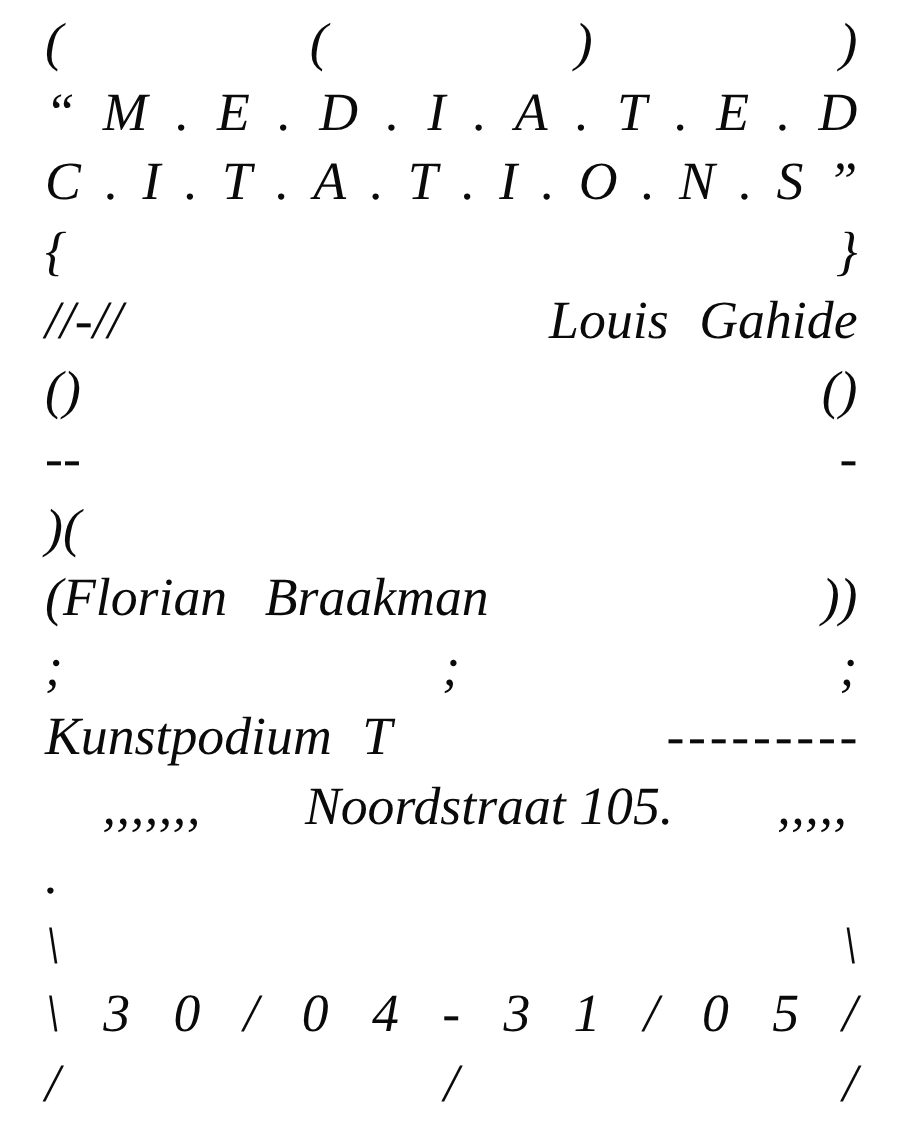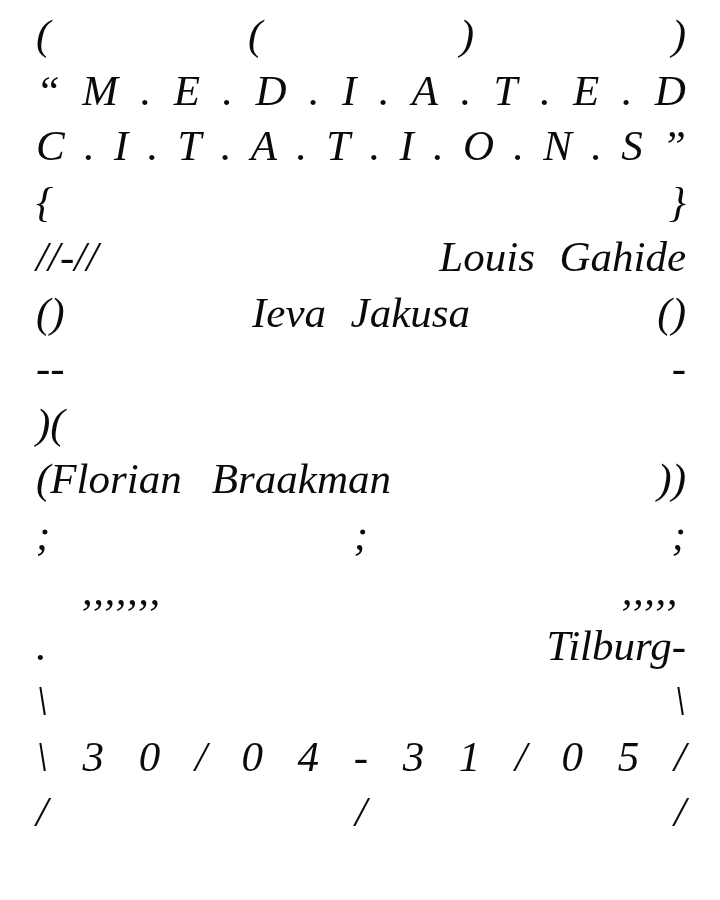--- a/index.html
+++ b/index.html
@@ -97,21 +97,20 @@
     <span>}</span>
   </div>
 
   <div class="line">
     <span>//-//</span>
     <span class="ws">Louis Gahide</span>
   </div>
 
   <div class="line">
     <span>()</span>
-    <span class="ws">Ieva Jakusa</span>
     <span>()</span>
   </div>
 
   <div class="line uneven">
     <span>--</span>
     <span class="sp-small"></span>
     <span class="sp-large"></span>
     <span>-</span>
   </div>
 
@@ -123,29 +122,33 @@
     <span class="ws2">(Florian Braakman</span>
     <span>))</span>
   </div>
 
   <div class="line">
     <span>;</span>
     <span>;</span>
     <span>;</span>
   </div>
 
+  <div class="line">
+    <span class="ws">Kunstpodium T</span>
+    <span class="dashes">---------</span>
+  </div>
 
   <div class="line inset">
     <span class="commas">,,,,,,,</span>
+    <span>Noordstraat 105.</span>
     <span class="commas">,,,,,</span>
   </div>
 
   <div class="line">
     <span>.</span>
-    <span>Tilburg-</span>
   </div>
 
   <div class="line">
     <span>\</span>
     <span>\</span>
   </div>
 
   <div class="line">
     <span>\</span>
     <span>3</span>

